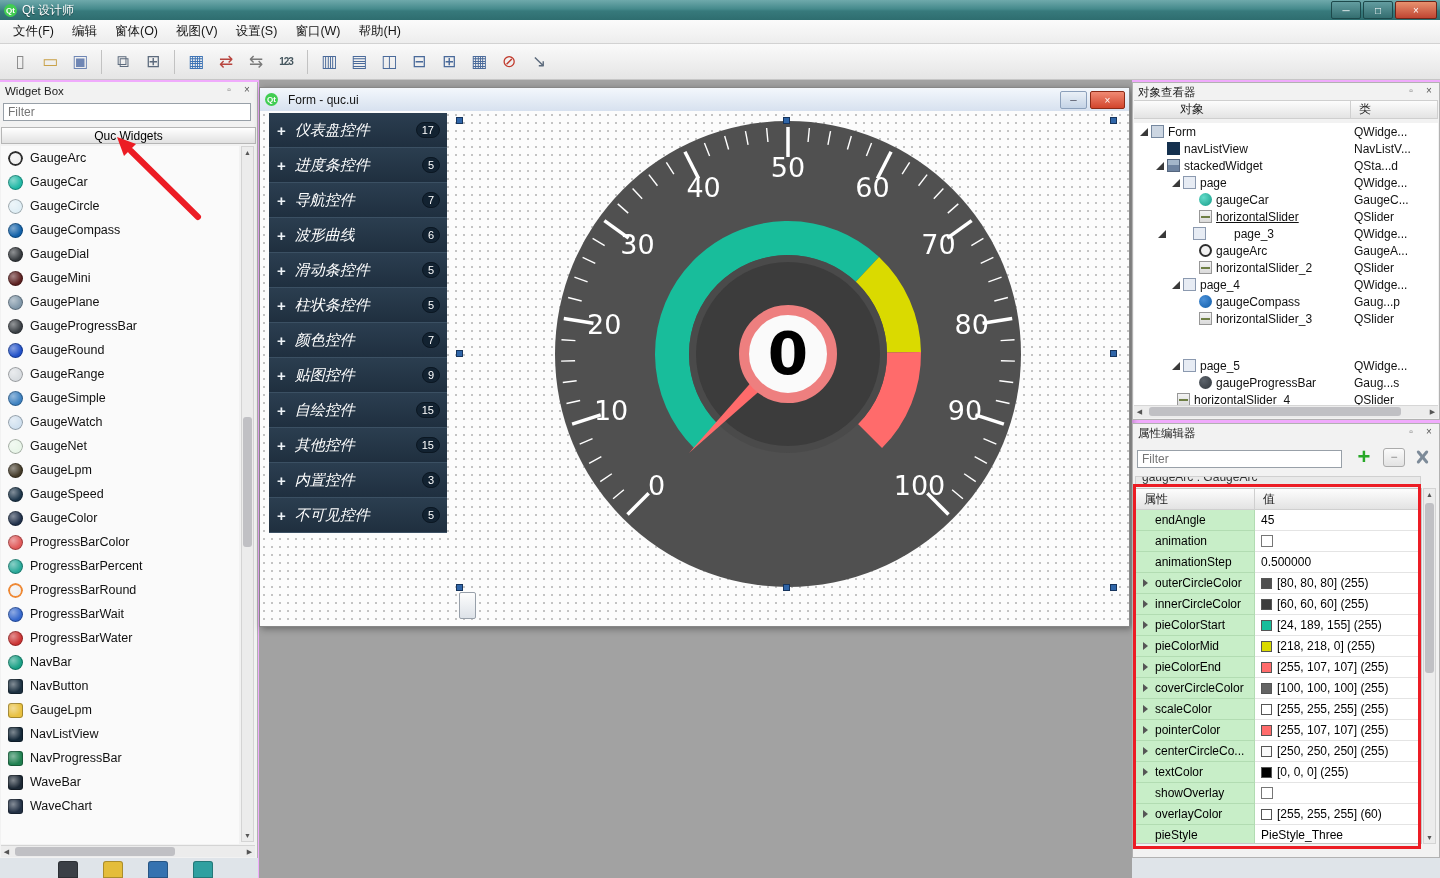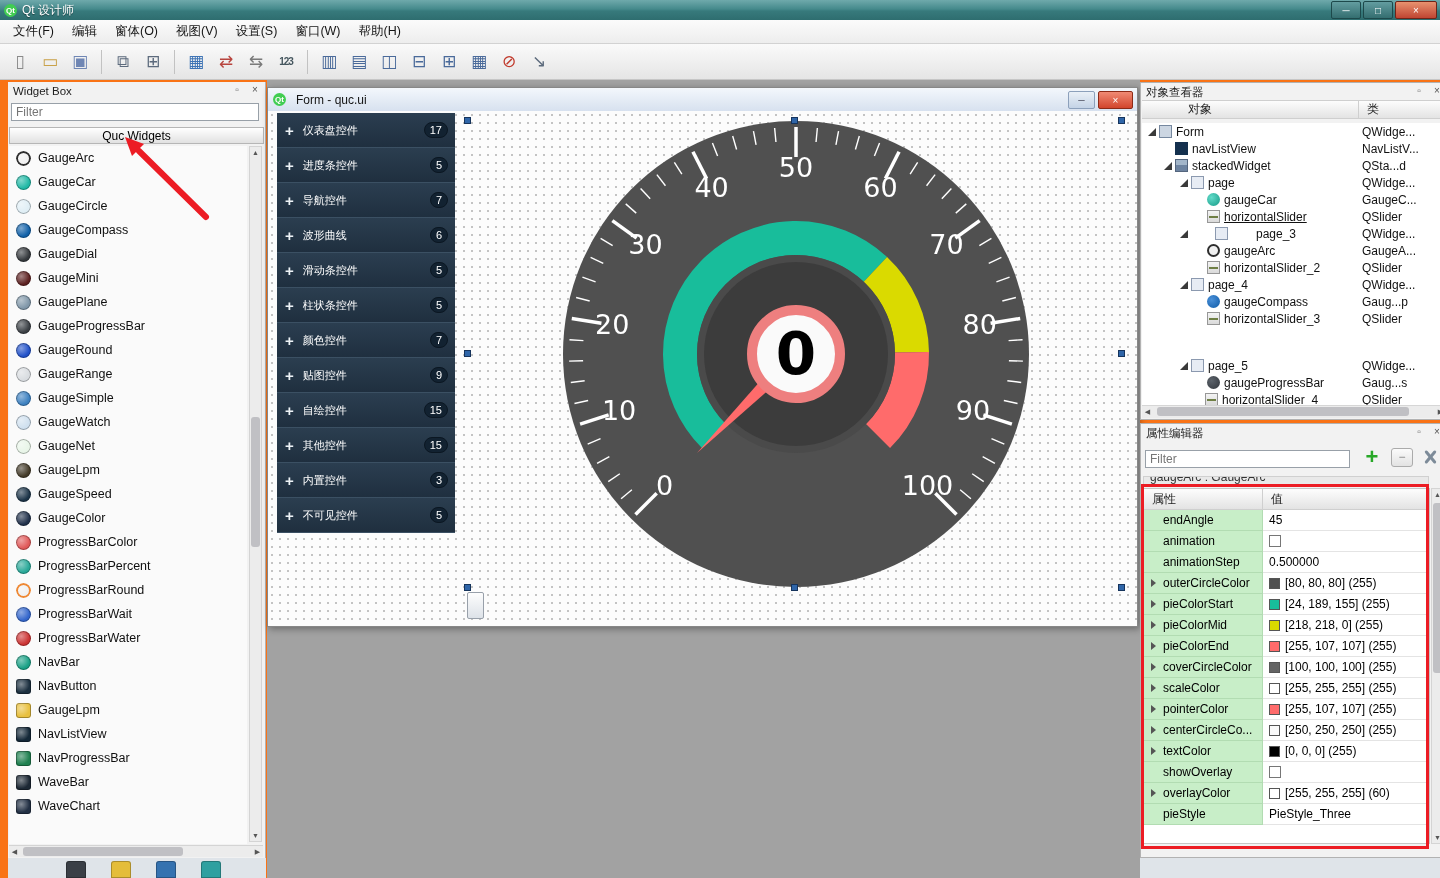--- a/index.html
+++ b/index.html
@@ -1,16 +1,16 @@
 <!DOCTYPE html>
 <html><head>
 <meta charset="utf-8">
 <style>
   html,body{margin:0;padding:0;}
-  #app{position:relative;width:1440px;height:878px;overflow:hidden;background:#f97316;
+  #app{position:relative;width:1440px;height:878px;overflow:hidden;background:#f0abfc;
        font-family:"Liberation Sans","DejaVu Sans",sans-serif;font-size:12px;color:#111;}
   
   #titlebar{position:absolute;left:0;top:0;width:1440px;height:20px;
     background:linear-gradient(#6fa9ab,#458a8c 45%,#377a7c 55%,#2e6d6f);
     display:flex;align-items:center;padding-left:4px;box-sizing:border-box;}
   .qt-logo{width:13px;height:13px;border-radius:50%;background:#41cd52;color:#fff;font-size:8px;
     font-weight:bold;display:inline-flex;align-items:center;justify-content:center;margin-right:5px;flex:0 0 13px;}
   #win-title{color:#fff;font-size:12px;text-shadow:0 1px 1px rgba(0,0,0,.45);}
   .win-btns{position:absolute;right:3px;top:1px;display:flex;gap:2px;}
   .wbtn{width:28px;height:16px;border:1px solid #1d494b;border-radius:2px;color:#fff;font-size:10px;
@@ -21,21 +21,21 @@
     background:linear-gradient(#fbfbfb,#ededed);border-bottom:1px solid #d2d2d2;
     display:flex;align-items:center;padding-left:4px;}
   .menu-item{padding:3px 9px;font-size:12.5px;color:#151515;}
   #toolbar{position:absolute;top:44px;left:0;width:1440px;height:36px;box-sizing:border-box;
     background:linear-gradient(#fafafa,#e5e5e5);border-bottom:1px solid #c6c6c6;
     display:flex;align-items:center;padding-left:6px;gap:2px;}
   .tb-btn{width:28px;height:28px;border-radius:3px;display:flex;align-items:center;justify-content:center;}
   .tb-glyph{font-size:17px;line-height:1;}
   .tb-glyph.small{font-size:10px;font-weight:bold;letter-spacing:-1px;}
   .tb-sep{width:1px;height:24px;background:#c2c2c2;margin:0 5px;}
-  #workspace{position:absolute;top:80px;left:8px;width:1408px;height:798px;}
+  #workspace{position:absolute;top:80px;left:0;width:1408px;height:798px;}
   
   .dock-header{height:16px;display:flex;align-items:center;padding:1px 5px;font-size:11.5px;color:#222;position:relative;}
   .dock-btns{position:absolute;right:3px;top:1px;display:flex;gap:4px;}
   .dock-btn{width:14px;height:13px;font-size:10px;color:#555;display:flex;align-items:center;justify-content:center;}
   
   #widgetbox{position:absolute;left:0;top:2px;width:258px;height:776px;background:#f2f2f2;
     border-right:1px solid #b2b2b2;box-sizing:border-box;}
   #wb-filter{position:absolute;left:3px;top:21px;width:248px;height:18px;border:1px solid #98a0a8;
     font-size:12px;padding:0 4px;box-sizing:border-box;background:#fff;color:#333;font-family:inherit;}
   #wb-category{position:absolute;left:1px;top:45px;width:255px;height:17px;box-sizing:border-box;
@@ -61,21 +61,21 @@
   .fbtn-min{width:25px;height:16px;background:linear-gradient(#eaf0f7,#c4d3e6);border:1px solid #8ca0bb;
     border-radius:2px;color:#334;font-size:9px;display:flex;align-items:center;justify-content:center;}
   .fbtn-close{width:33px;height:16px;background:linear-gradient(#f08a74,#d2452d);border:1px solid #8c2a17;
     border-radius:2px;color:#fff;font-size:10px;display:flex;align-items:center;justify-content:center;}
   #form-canvas{position:absolute;left:0;top:23px;right:0;bottom:0;overflow:hidden;background:#fcfcfc;
     background-image:radial-gradient(circle,#c3c3c3 1px,rgba(0,0,0,0) 1.2px);background-size:8px 8px;}
   #form-nav{position:absolute;left:9px;top:2px;width:178px;}
   .nav-item{height:35px;background:linear-gradient(#2b3e50,#1f2f3f);border-bottom:1px solid #3b5063;
     display:flex;align-items:center;padding:0 8px;box-sizing:border-box;color:#fff;position:relative;}
   .nav-plus{font-size:15px;font-weight:bold;margin-right:9px;color:#eef3f7;}
-  .nav-label{font-size:11px;}
+  .nav-label{font-size:15px;font-style:italic;}
   .nav-badge{position:absolute;right:7px;background:#122231;border:1px solid #0b1722;border-radius:9px;
     min-width:18px;height:16px;padding:0 5px;font-size:11px;display:flex;align-items:center;justify-content:center;
     color:#fff;box-sizing:border-box;}
   #gauge-wrap{position:absolute;left:288px;top:3px;width:480px;height:480px;}
   .handle{position:absolute;width:7px;height:7px;background:#2f65a8;border:1px solid #16345c;box-sizing:border-box;}
   #mini-slider{position:absolute;left:199px;top:481px;width:17px;height:27px;border-radius:2px;
     background:linear-gradient(#fdfdfd,#dde2e8);border:1px solid #98a0aa;box-sizing:border-box;}
   
   #inspector{position:absolute;left:1132px;top:2px;width:308px;height:338px;background:#f2f2f2;
     border:1px solid #b2b2b2;box-sizing:border-box;}
@@ -570,21 +570,21 @@
             <span class="oi-icon icon-gauge-car"></span>
             <span class="oi-name">gaugeCar</span>
             <span class="oi-class">GaugeC...</span>
           </div>
           <div class="oi-row" style="padding-left: 54px; text-decoration: underline;">
             <span class="oi-exp-sp"></span>
             <span class="oi-icon icon-slider"></span>
             <span class="oi-name">horizontalSlider</span>
             <span class="oi-class">QSlider</span>
           </div>
-          <div class="oi-row" style="padding-left: 38px; gap: 24px;">
+          <div class="oi-row" style="padding-left: 24px; gap: 24px;">
             <span class="oi-exp"></span>
             <span class="oi-icon icon-page"></span>
             <span class="oi-name">page_3</span>
             <span class="oi-class">QWidge...</span>
           </div>
           <div class="oi-row" style="padding-left: 54px;">
             <span class="oi-exp-sp"></span>
             <span class="oi-icon icon-gauge-arc"></span>
             <span class="oi-name">gaugeArc</span>
             <span class="oi-class">GaugeA...</span>
@@ -618,21 +618,21 @@
             <span class="oi-icon icon-page"></span>
             <span class="oi-name">page_5</span>
             <span class="oi-class">QWidge...</span>
           </div>
           <div class="oi-row" style="padding-left: 54px;">
             <span class="oi-exp-sp"></span>
             <span class="oi-icon icon-gauge-progress"></span>
             <span class="oi-name">gaugeProgressBar</span>
             <span class="oi-class">Gaug...s</span>
           </div>
-          <div class="oi-row" style="padding-left: 52px;">
+          <div class="oi-row" style="padding-left: 32px;">
             <span class="oi-exp-sp"></span>
             <span class="oi-icon icon-slider"></span>
             <span class="oi-name">horizontalSlider_4</span>
             <span class="oi-class">QSlider</span>
           </div>
           <div class="oi-row" style="padding-left: 38px;">
             <span class="oi-exp"></span>
             <span class="oi-icon icon-page"></span>
             <span class="oi-name">page_6</span>
             <span class="oi-class">QWidge...</span>
@@ -696,20 +696,30 @@
                 <span>outerCircleColor</span>
               </div>
               <div class="pe-value">
                 <span class="pe-swatch" style="background: rgb(80, 80, 80);"></span>
                 <span>[80, 80, 80] (255)</span>
               </div>
             </div>
             <div class="pe-row">
               <div class="pe-name">
                 <span class="pe-arrow"></span>
+                <span>innerCircleColor</span>
+              </div>
+              <div class="pe-value">
+                <span class="pe-swatch" style="background: rgb(60, 60, 60);"></span>
+                <span>[60, 60, 60] (255)</span>
+              </div>
+            </div>
+            <div class="pe-row">
+              <div class="pe-name">
+                <span class="pe-arrow"></span>
                 <span>pieColorStart</span>
               </div>
               <div class="pe-value">
                 <span class="pe-swatch" style="background: rgb(24, 189, 155);"></span>
                 <span>[24, 189, 155] (255)</span>
               </div>
             </div>
             <div class="pe-row">
               <div class="pe-name">
                 <span class="pe-arrow"></span>

